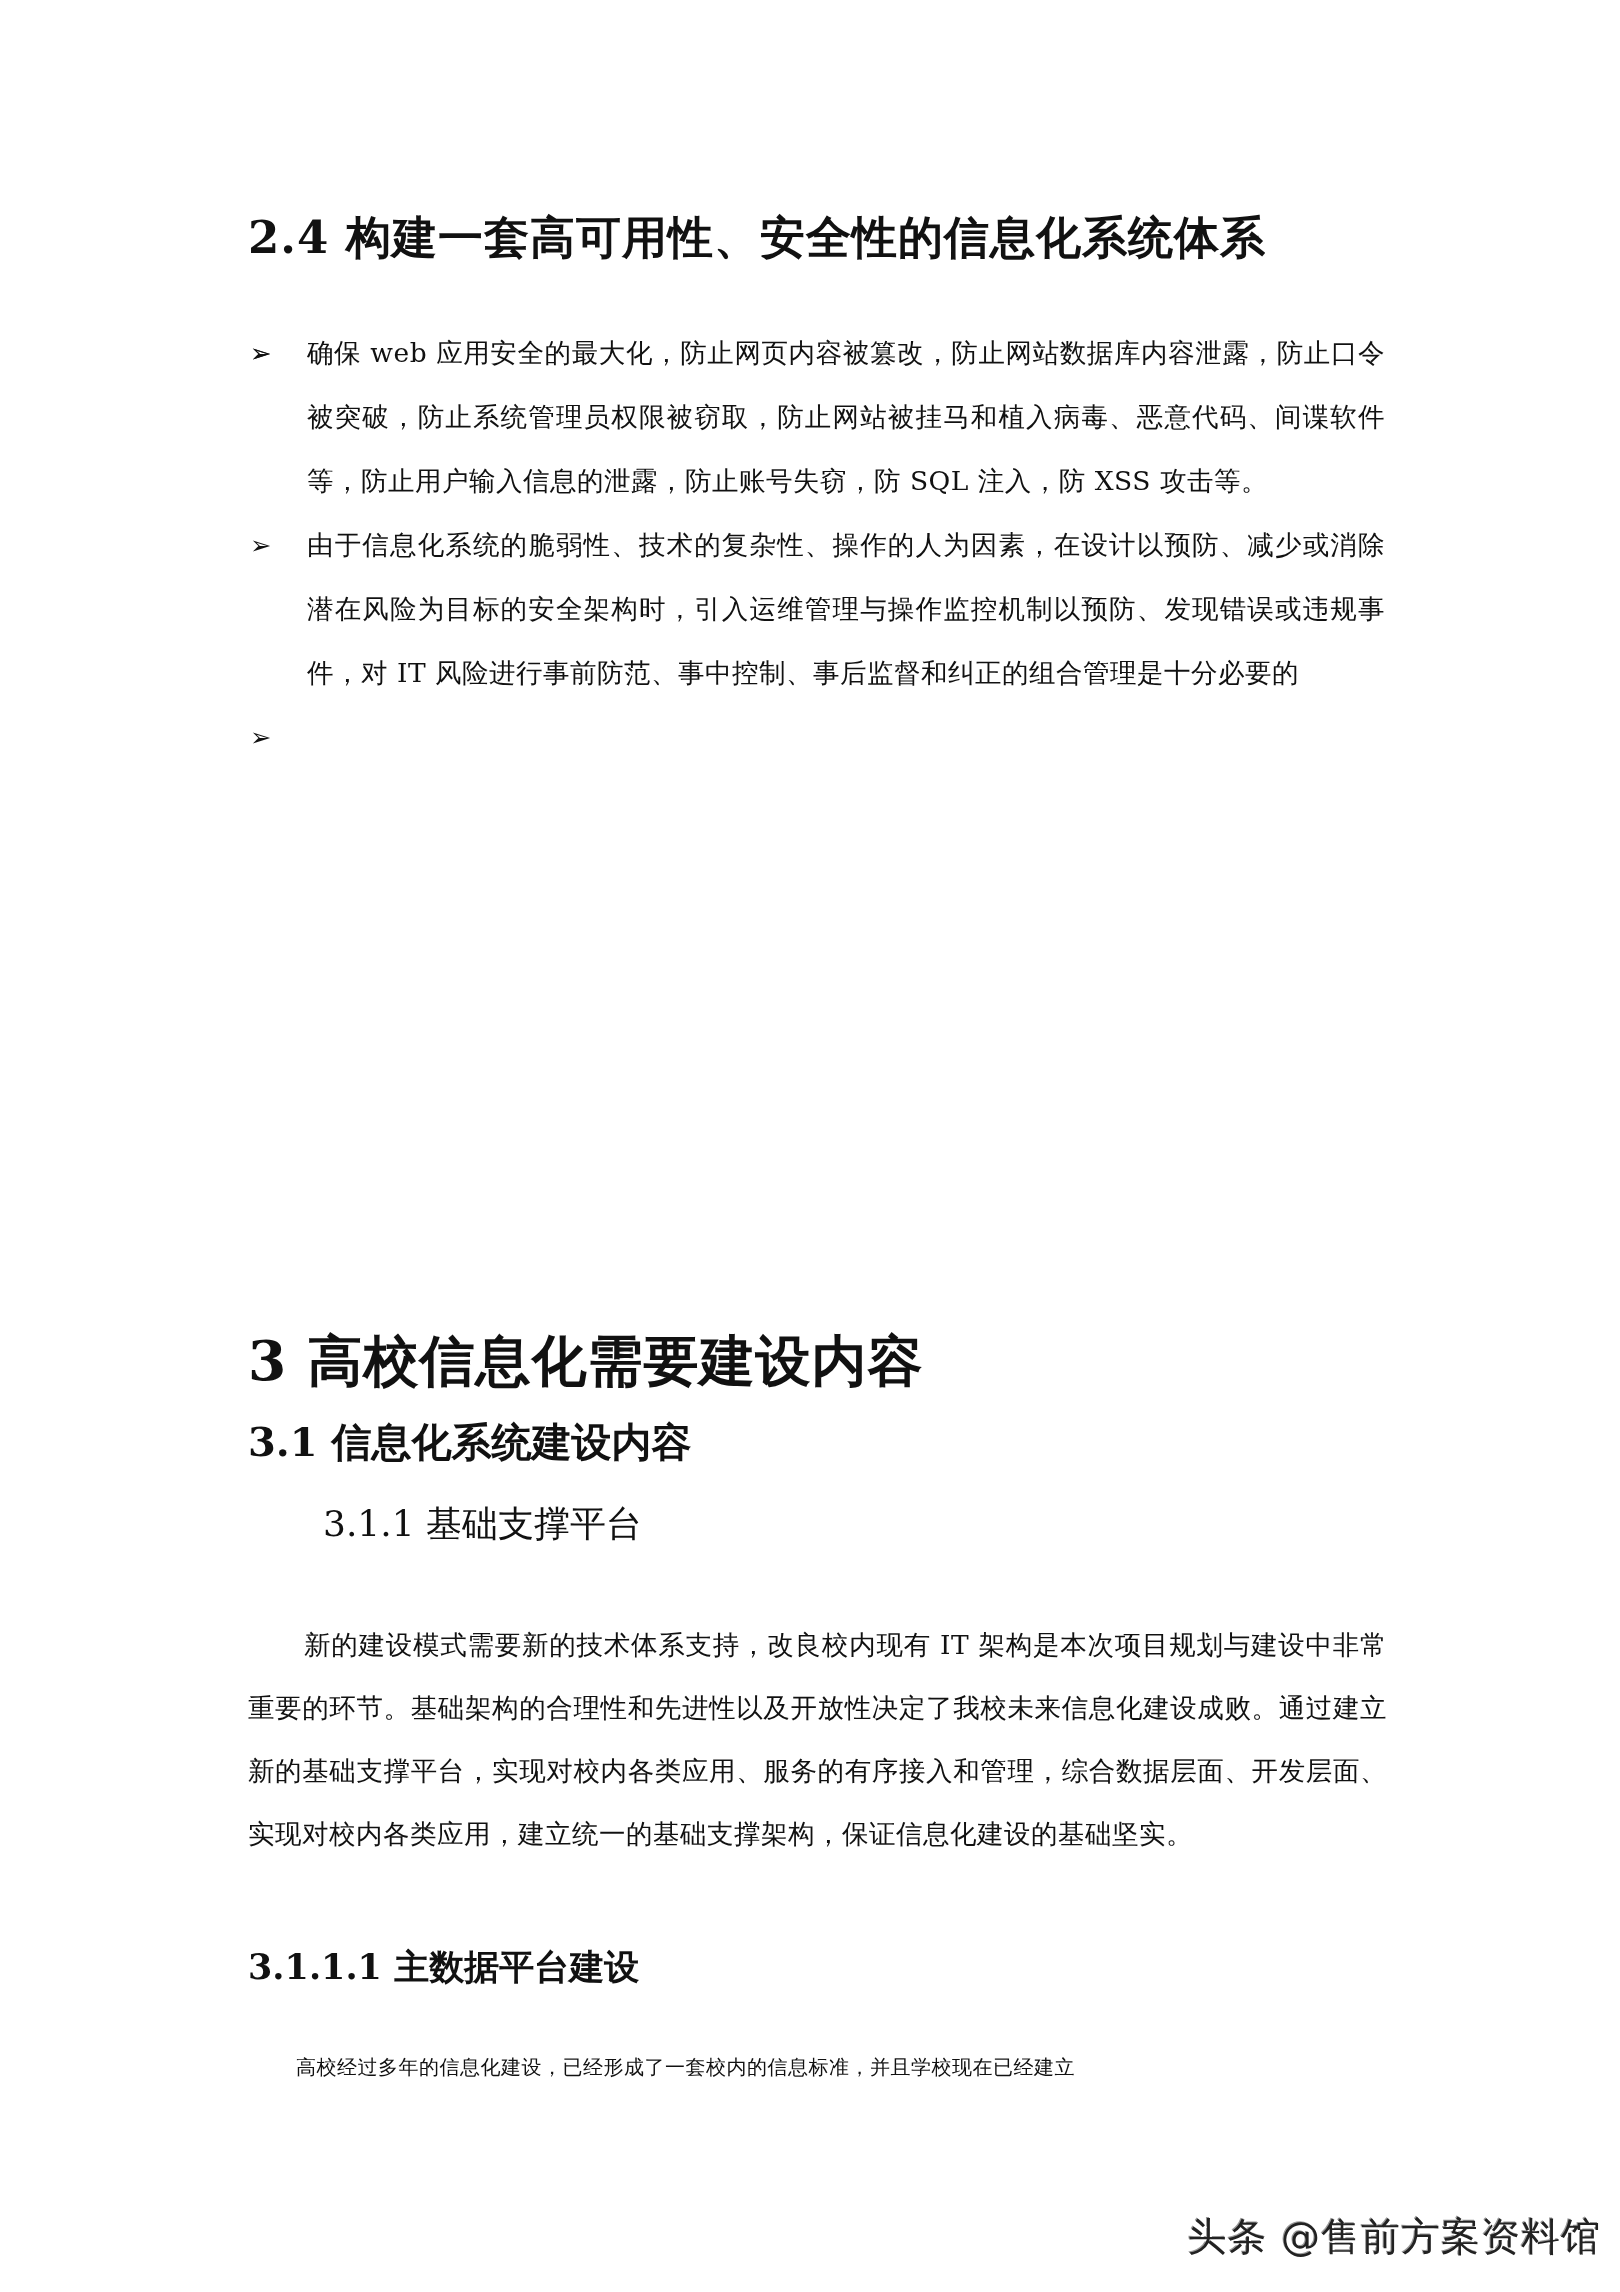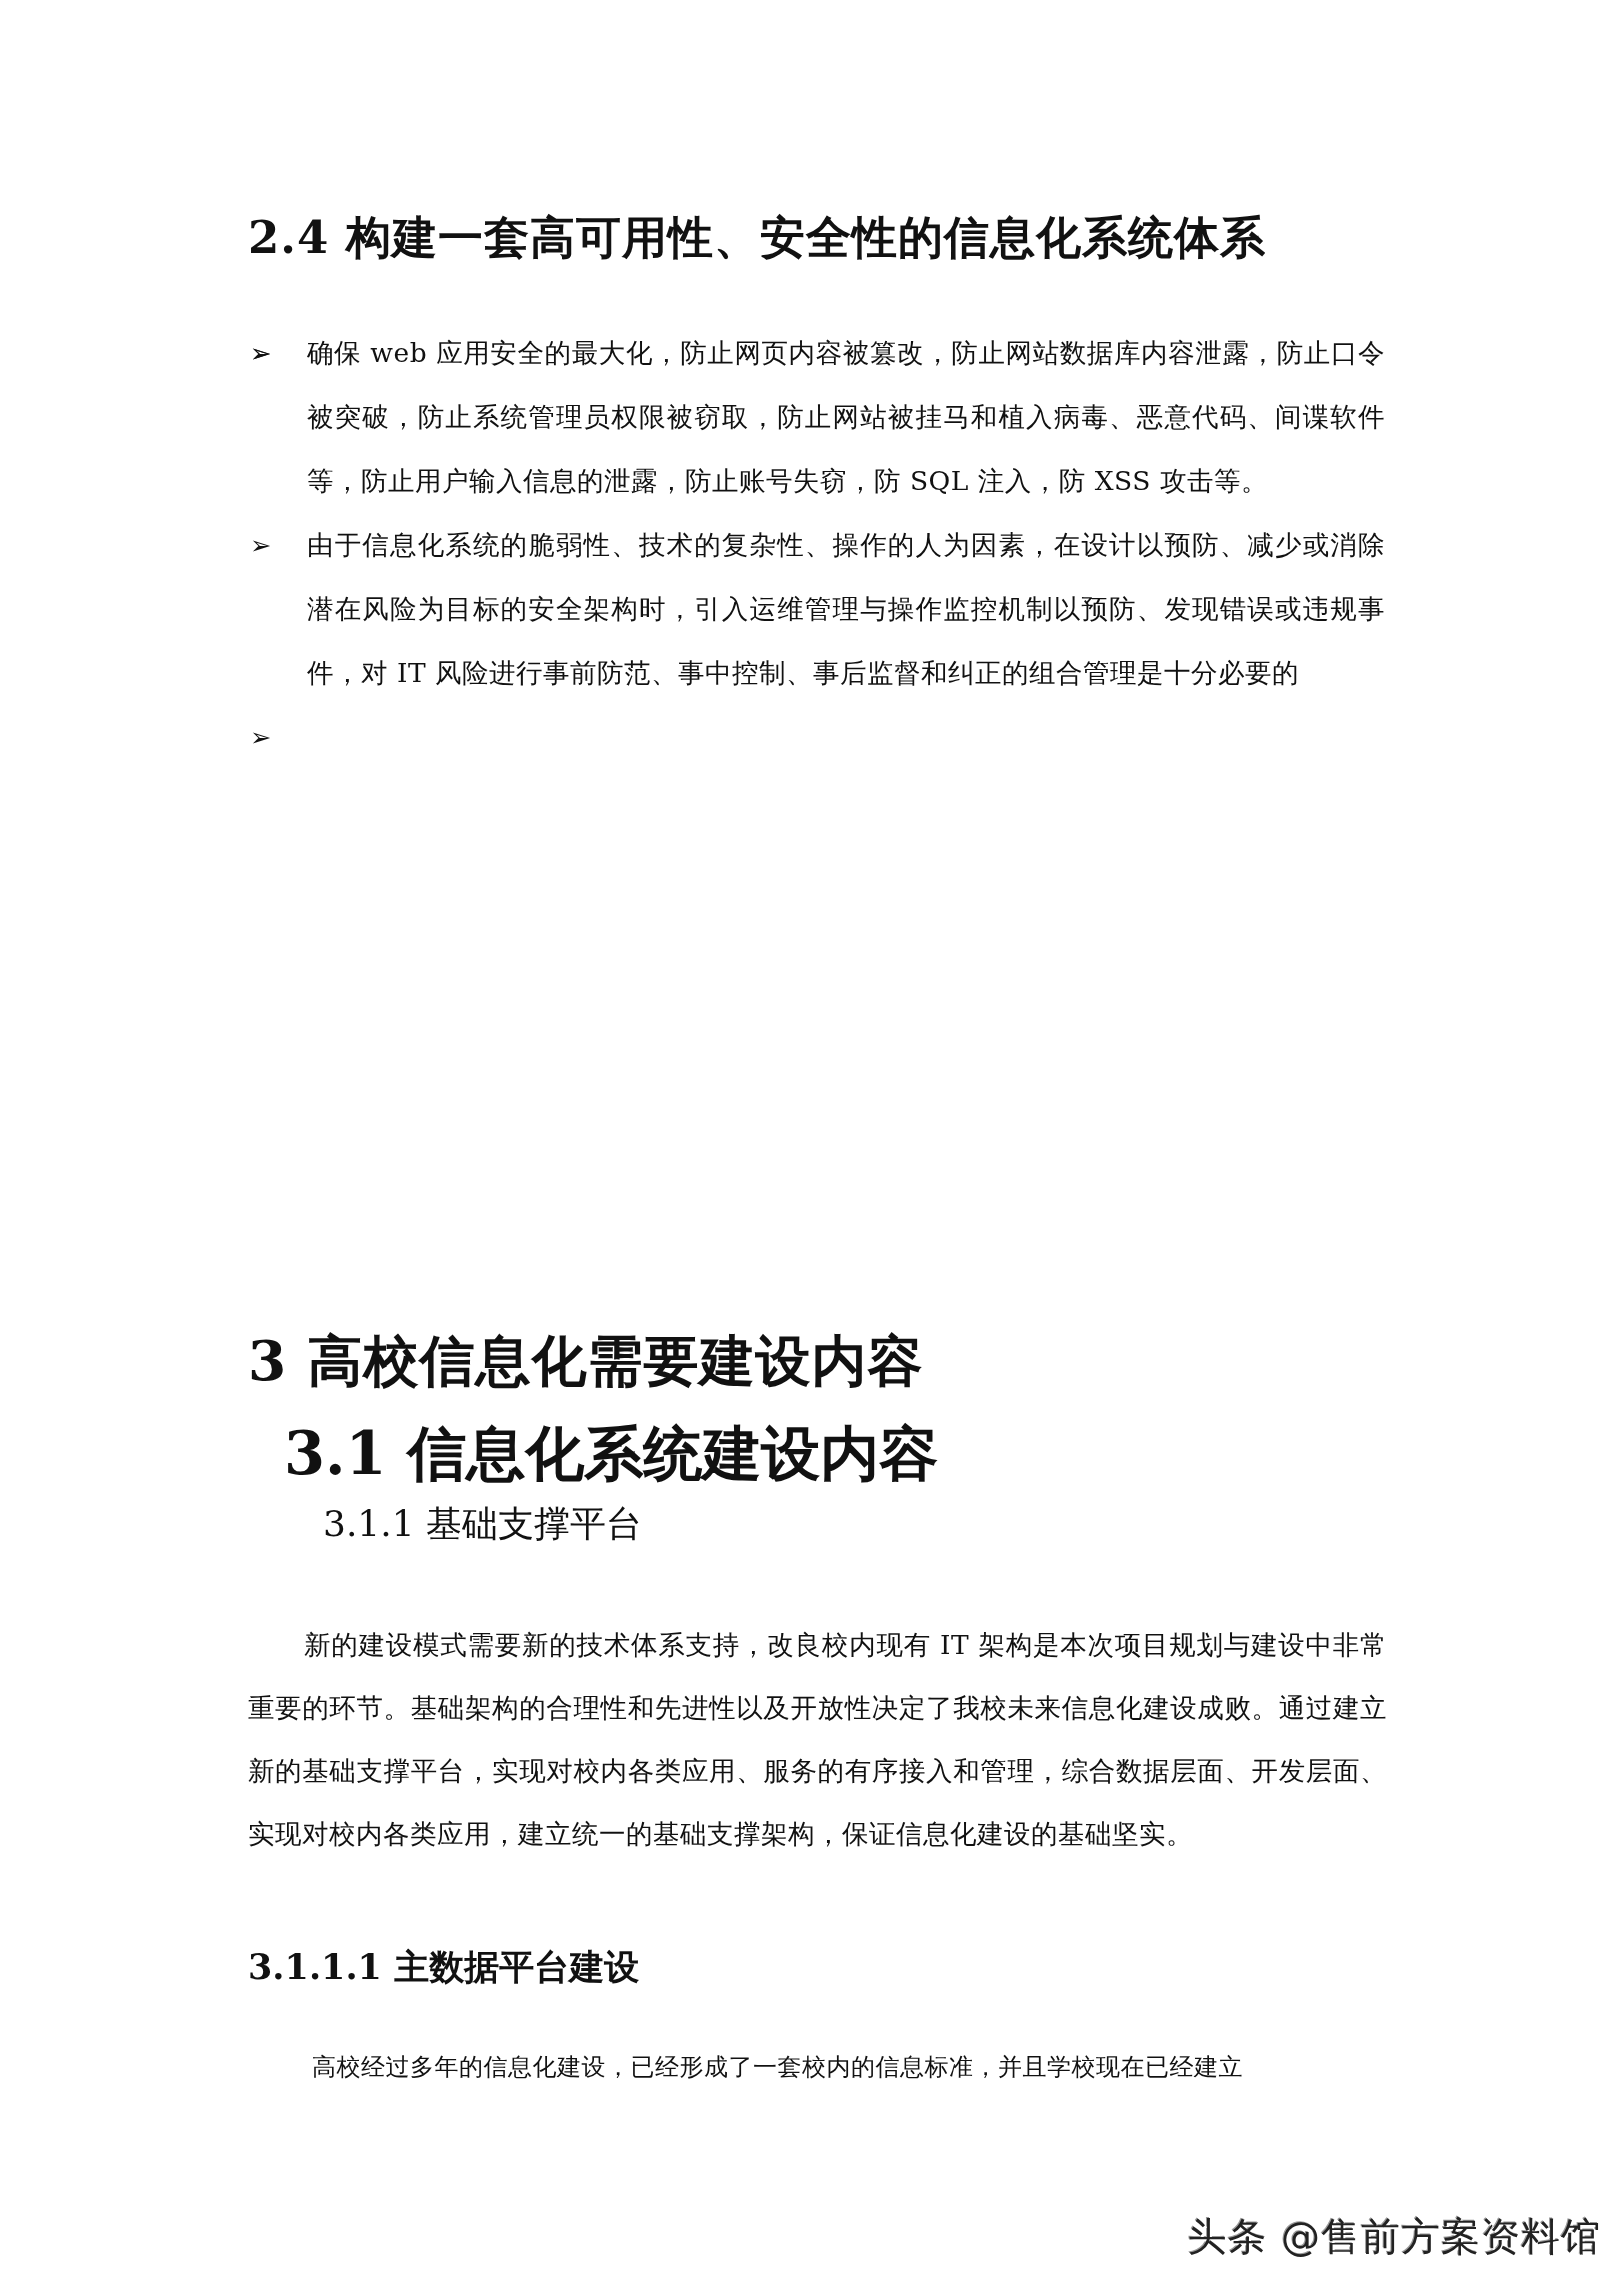--- a/index.html
+++ b/index.html
@@ -4,25 +4,25 @@
 <style>
   html, body { margin:0; padding:0; background:#ffffff; }
   body { width:1620px; height:2293px; position:relative; overflow:hidden;
          font-family: "DejaVu Serif", "Liberation Serif", serif; color:#111; }
   .abs { position:absolute; white-space:nowrap; }
   .h2 { left:248px; top:208px; font-size:45px; font-weight:bold; letter-spacing:1px; }
   .bullets { position:absolute; left:248px; top:321px; width:1137px; }
   .bullet { position:relative; padding-left:59px; font-size:26.5px; line-height:64px; letter-spacing:0.5px; text-align:justify; }
   .bullet .marker { position:absolute; left:2px; top:0; font-size:25.5px; }
   .h1 { left:248px; top:1325px; font-size:55px; font-weight:bold; letter-spacing:1px; }
-  .h2b { left:248px; top:1415px; font-size:59px; font-weight:bold;margin-left:36px; }
+  .h2b { left:248px; top:1415px; font-size:40px; font-weight:bold; }
   .h3 { left:323px; top:1500px; font-size:36px; font-weight:normal; }
   .para { position:absolute; left:248px; top:1613px; width:1139px; font-size:26.5px; line-height:63px; text-indent:56px; text-align:justify; letter-spacing:0.5px; }
   .h4 { left:248px; top:1916px; font-size:35px; font-weight:bold;margin-top:28px; }
-  .para2 { position:absolute; left:256px; top:2036px; width:1139px; font-size:24px; line-height:63px; text-indent:56px; letter-spacing:0.5px; white-space:nowrap; }
+  .para2 { position:absolute; left:240px; top:2036px; width:1139px; font-size:20px; line-height:63px; text-indent:56px; letter-spacing:0.5px; white-space:nowrap; }
   .watermark { right:19px; top:2210px; font-family:"DejaVu Sans","Liberation Sans",sans-serif; font-size:39px; color:#222;
                text-shadow: 2px 2px 0 #fff, -1px -1px 0 #999; letter-spacing:1px; }
 </style>
 </head>
 <body>
 
 <div class="abs h2">2.4 构建一套高可用性、安全性的信息化系统体系</div>
 
 <div class="bullets">
   <div class="bullet">

